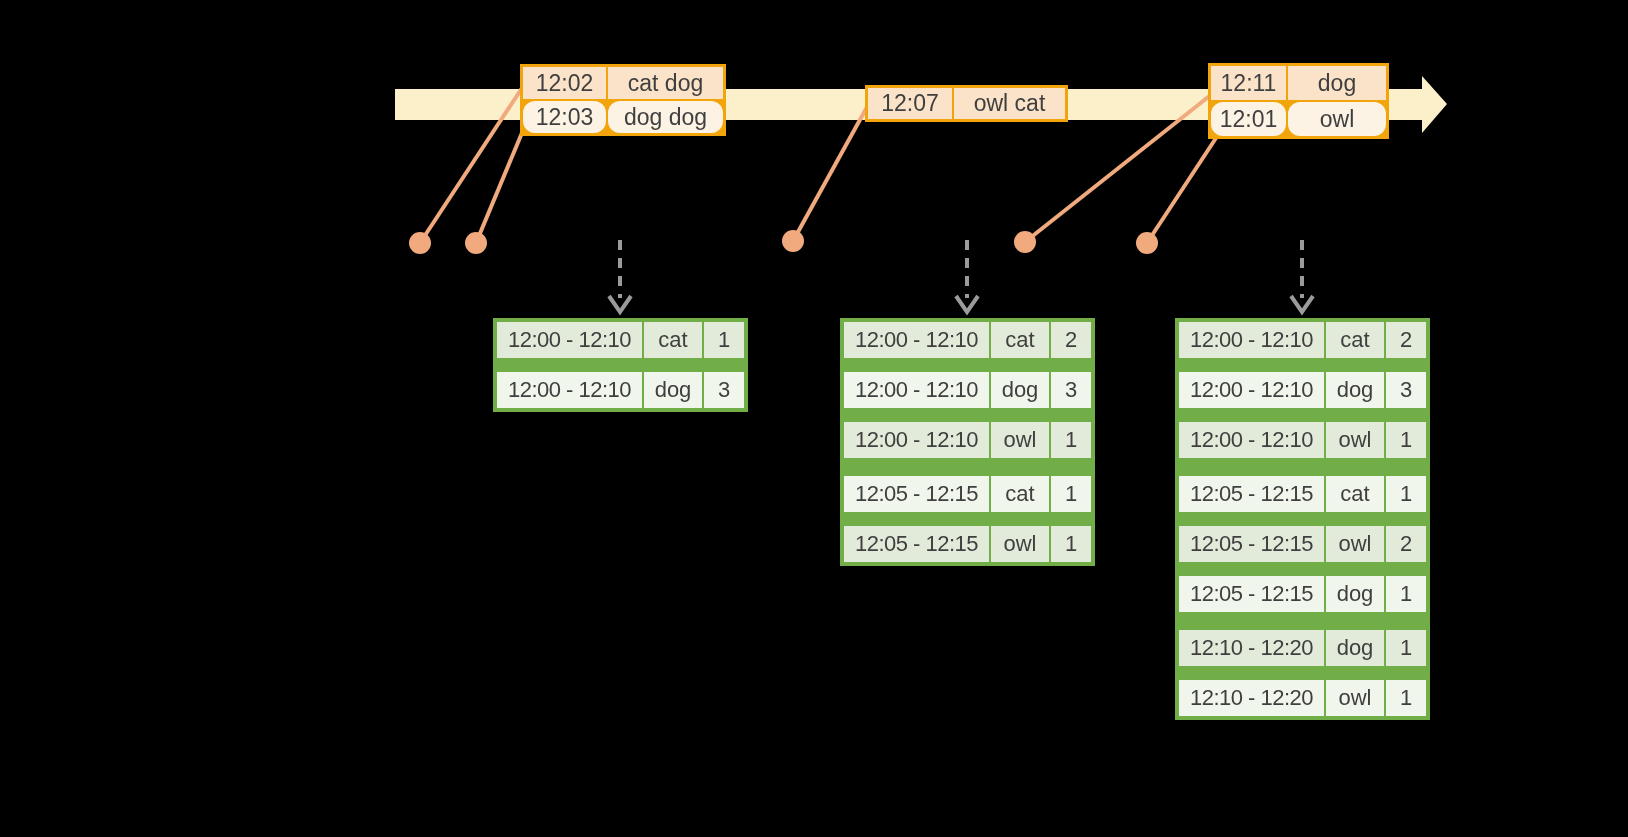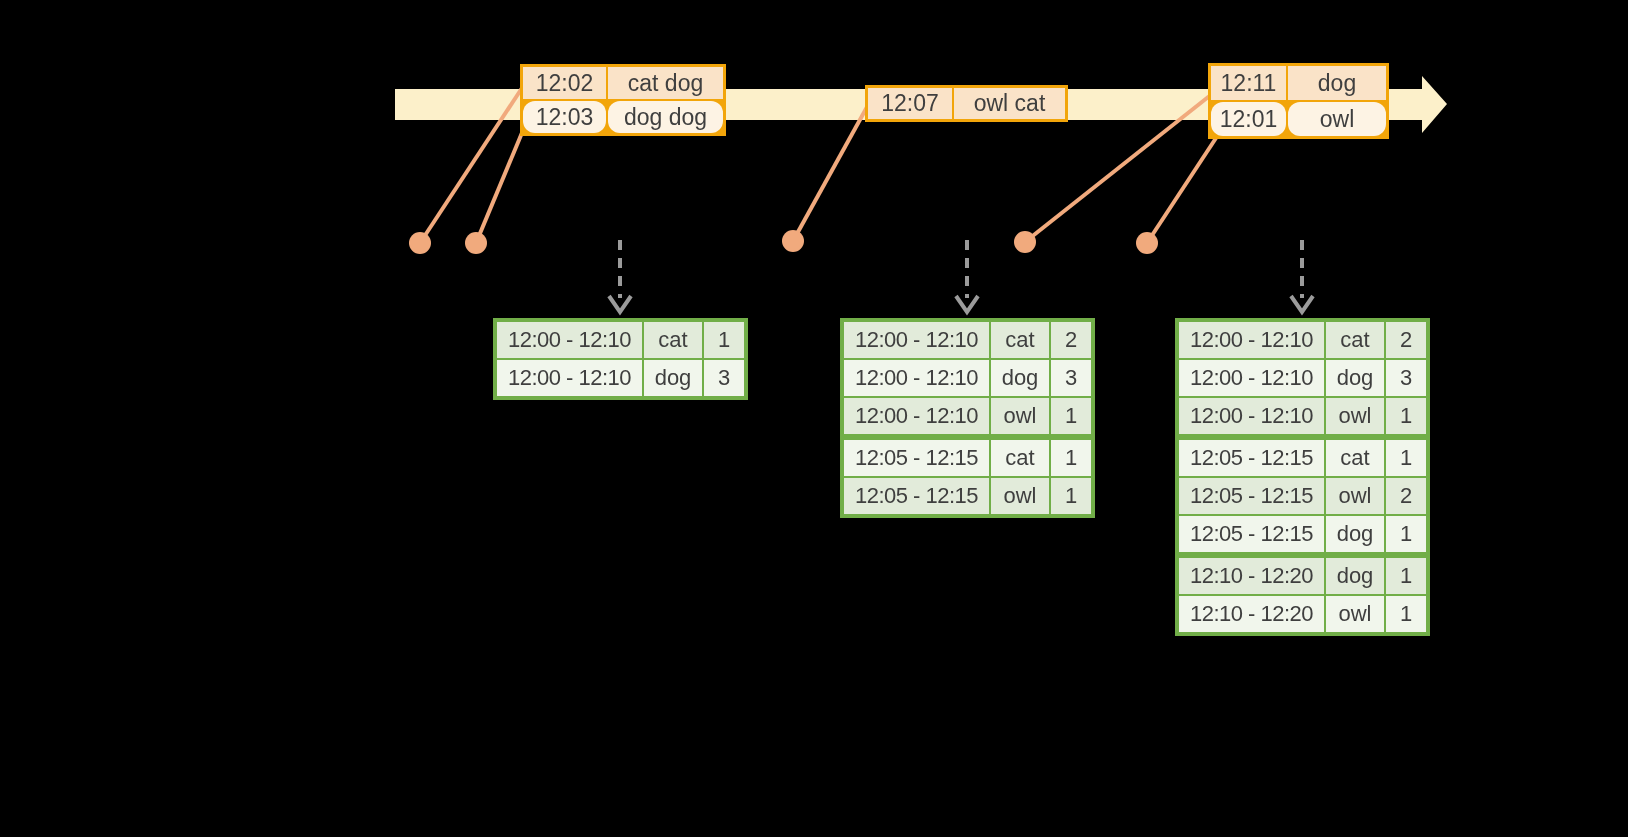--- a/index.html
+++ b/index.html
@@ -30,21 +30,21 @@
     font-size:23px;
   }
   .etable-a .cell{height:32px;}
   .etable-b .cell{height:31px;}
   .etable-c .cell{height:34px;}
   .etable .erow.alt .cell{background:var(--event-cell-light,#FDF3E4);border-radius:12px;}
 
   
   .rtable{
     position:absolute;
-    display:flex;flex-direction:column;gap:2px;
+    display:flex;flex-direction:column;gap:14px;
     padding:4px;
     background:var(--result-border,#71AE48);
   }
   .rrow{display:grid;grid-template-columns:145px 58px 40px;column-gap:2px;background:var(--result-border,#71AE48);}
   .rrow.group-start{margin-top:4px;}
   .rtable .cell{
     height:36px;
     display:flex;align-items:center;justify-content:center;
     background:var(--result-cell-dark,#E2EBDA);
     color:var(--text,#3F3F3F);

